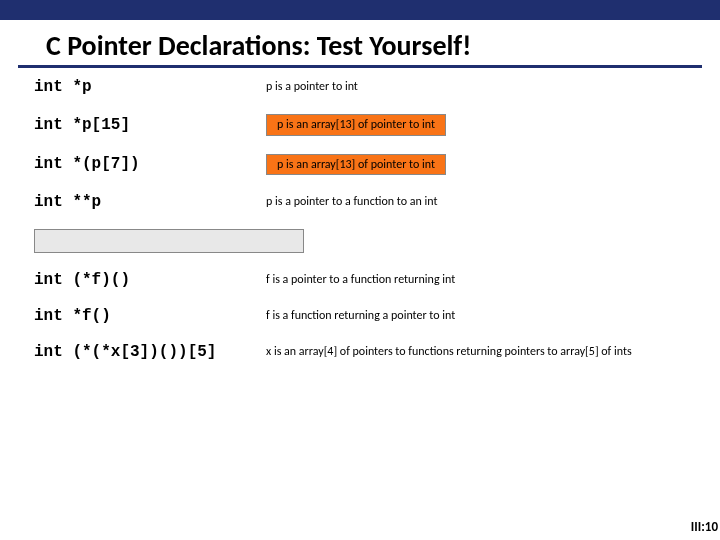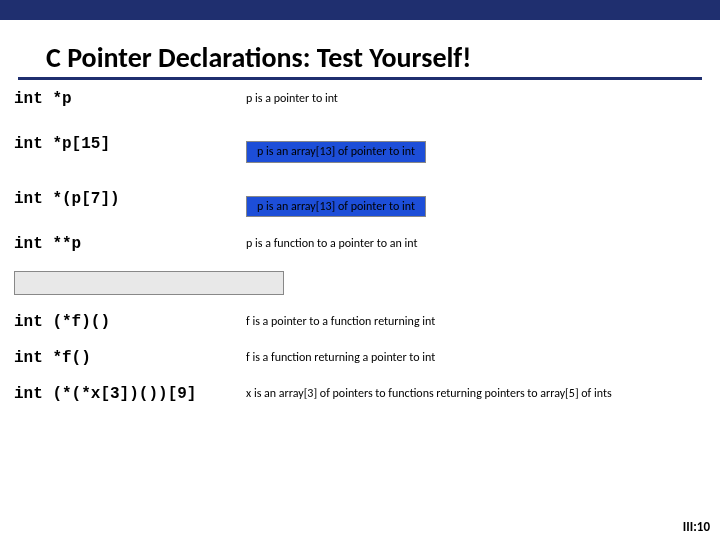--- a/index.html
+++ b/index.html
@@ -15,24 +15,24 @@
     width: 100%;
     height: 20px;
     background: #1f2f6f;
   }
   .title {
     font-size: 28px;
     font-weight: 700;
     color: #000;
     padding: 8px 28px 2px 28px;
     border-bottom: 3px solid #1f2f6f;
-    margin: 12px 18px 0 18px;
+    margin: 0 18px 0 18px;
   }
   .content {
-    padding: 10px 30px 0 14px;
+    padding: 10px 30px 0 34px;
   }
   .row {
     display: flex;
     align-items: center;
     margin-bottom: 18px;
   }
   .code {
     font-family: "Courier New", Courier, monospace;
     font-weight: 700;
     font-size: 16px;
@@ -40,37 +40,36 @@
     width: 232px;
     flex-shrink: 0;
     white-space: pre;
   }
   .expl {
     font-size: 12px;
     color: #000;
     line-height: 1.3;
   }
   .boxed {
-    background: #1d4ed8;
+    background: #f97316;
     border: 1px solid #888;
     padding: 2px 10px;
     display: inline-block;
-    margin-top: 15px;
   }
   .hidden-box {
     background: #e8e8e8;
     border: 1px solid #888;
     width: 270px;
     height: 24px;
     display: inline-block;
   }
   .pagenum {
     position: absolute;
     bottom: 6px;
-    right: 10px;
+    right: 2px;
     font-size: 13px;
     font-weight: 700;
     color: #000;
   }
 </style>
 </head>
 <body>
 
 <div class="topbar"></div>
 
@@ -88,38 +87,38 @@
     <span class="expl boxed">p is an array[13] of pointer to int</span>
   </div>
 
   <div class="row">
     <span class="code">int *(p[7])</span>
     <span class="expl boxed">p is an array[13] of pointer to int</span>
   </div>
 
   <div class="row">
     <span class="code">int **p</span>
-    <span class="expl">p is a function to a pointer to an int</span>
+    <span class="expl">p is a pointer to a function to an int</span>
   </div>
 
   <div class="row">
     <span class="hidden-box"></span>
   </div>
 
   <div class="row">
     <span class="code">int (*f)()</span>
     <span class="expl">f is a pointer to a function returning int</span>
   </div>
 
   <div class="row">
     <span class="code">int *f()</span>
     <span class="expl">f is a function returning a pointer to int</span>
   </div>
 
 
   <div class="row">
-    <span class="code">int (*(*x[3])())[9]</span>
-    <span class="expl" style="max-width:380px">x is an array[3] of pointers  to functions returning pointers to array[5] of ints</span>
+    <span class="code">int (*(*x[3])())[5]</span>
+    <span class="expl" style="max-width:380px">x is an array[4] of pointers  to functions returning pointers to array[5] of ints</span>
   </div>
 
 </div>
 
 <div class="pagenum">III:10</div>
 
 </body></html>

